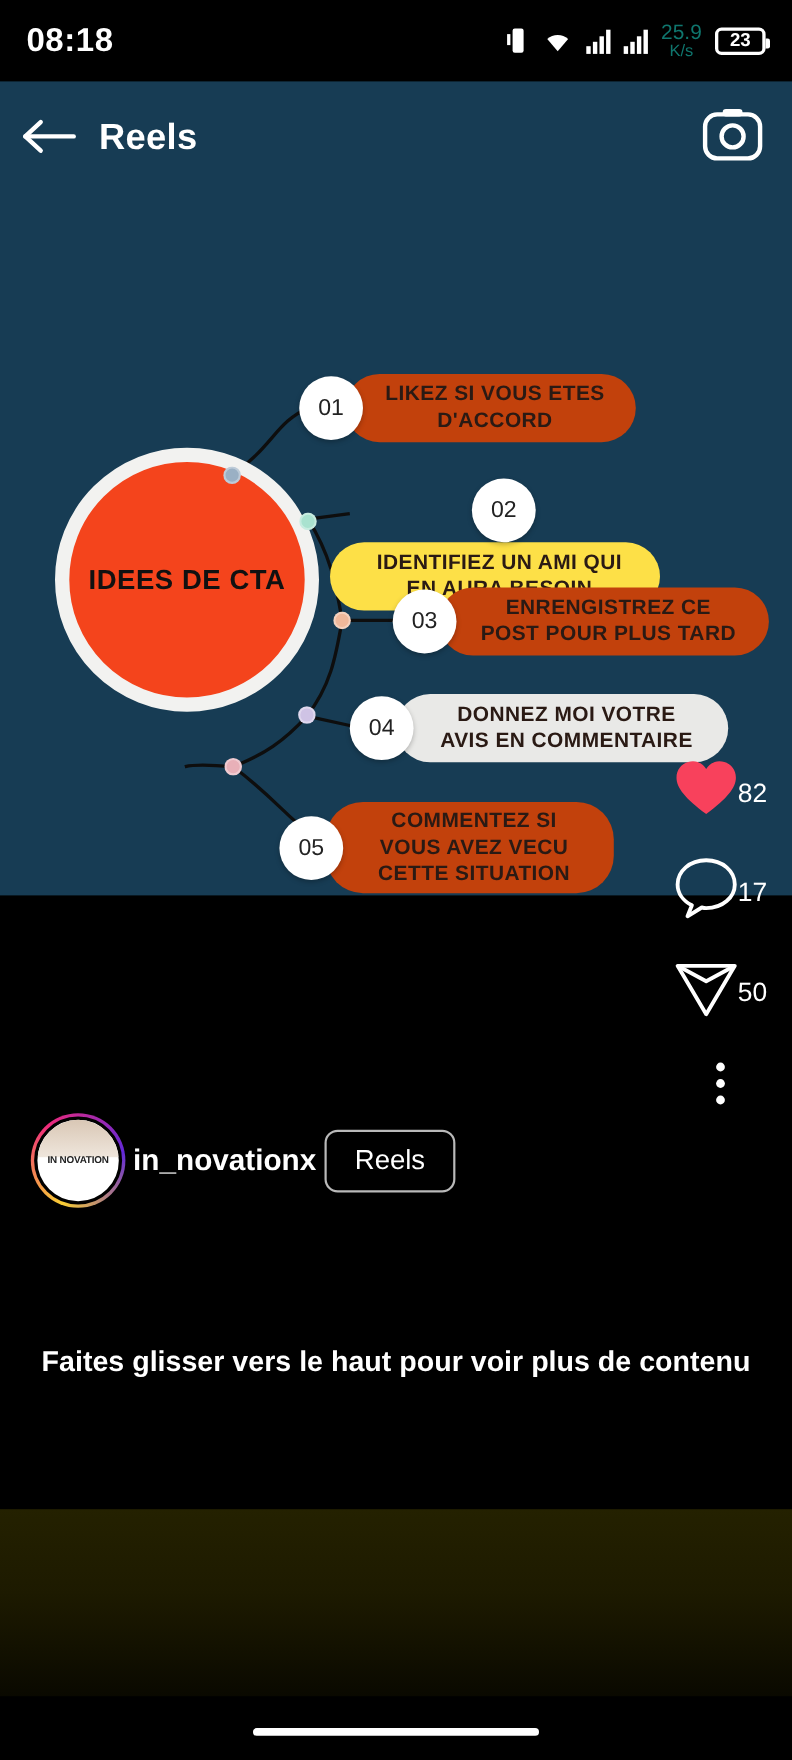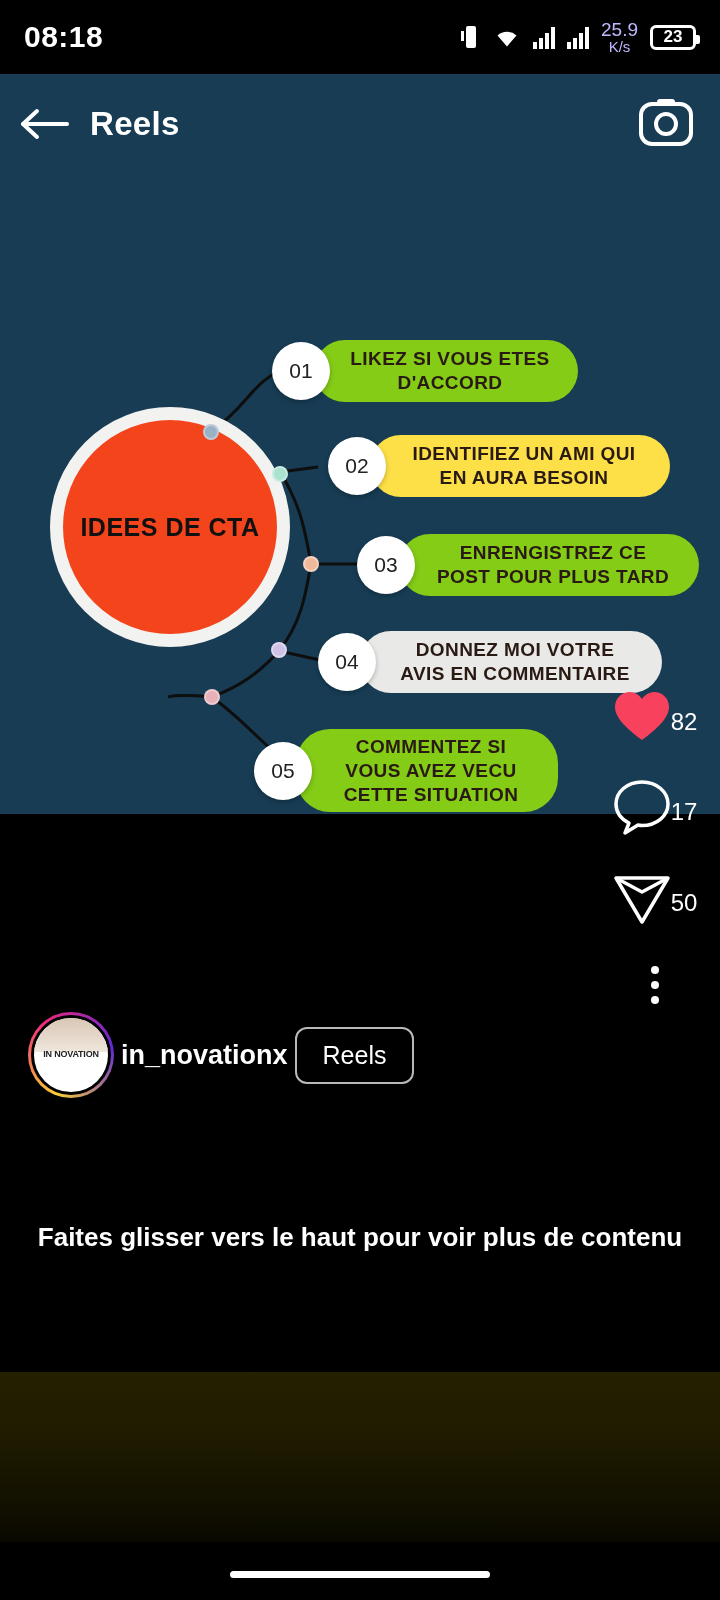--- a/index.html
+++ b/index.html
@@ -49,21 +49,21 @@
     width: 28px; height: 22px; position: relative;
   }
   .wifi svg { display: block; }
   .bars { display: flex; align-items: flex-end; gap: 2px; height: 24px; }
   .bars i { width: 4px; background: #fff; display: block; }
   .bars i:nth-child(1){ height: 7px; }
   .bars i:nth-child(2){ height: 11px; }
   .bars i:nth-child(3){ height: 16px; }
   .bars i:nth-child(4){ height: 22px; }
   .netspeed {
-    text-align: center; line-height: 1.0; color: #c4b5fd;
+    text-align: center; line-height: 1.0; color: #0f766e;
   }
   .netspeed .v { font-size: 19px; }
   .netspeed .u { font-size: 15px; }
   .battery {
     width: 46px; height: 25px;
     border: 3px solid #fff; border-radius: 6px;
     position: relative; display: flex; align-items: center; justify-content: center;
   }
   .battery:after {
     content: ""; position: absolute; right: -7px; top: 7px;
@@ -131,27 +131,27 @@
     margin-left: -16px;
     min-height: 62px;
     border-radius: 34px;
     display: flex; align-items: center; justify-content: center;
     padding: 6px 26px 6px 34px;
     text-align: center;
     font-size: 19px; font-weight: bold; letter-spacing: .4px;
     color: #2a1a14;
     line-height: 1.25;
   }
-  .pill-orange { background: #84cc16; color: #2a1108; }
+  .pill-orange { background: #c2410c; color: #2a1108; }
   .pill-white  { background: #fde047; color: #1c1c1c; }
   .pill-grey   { background: #e9e9e7; color: #1c1c1c; }
 
   .n1 { left: 272px; top: 266px; }
   .n1 .pill { width: 264px; }
-  .n2 { left: 328px; top: 361px; }
+  .n2 { left: 316px; top: 361px; flex-direction: column; }
   .n2 .pill { width: 300px; }
   .n3 { left: 357px; top: 460px; }
   .n3 .pill { width: 300px; }
   .n4 { left: 318px; top: 557px; }
   .n4 .pill { width: 302px; }
   .n5 { left: 254px; top: 655px; }
   .n5 .pill { width: 262px; }
 
   .dot {
     position: absolute; width: 16px; height: 16px;

